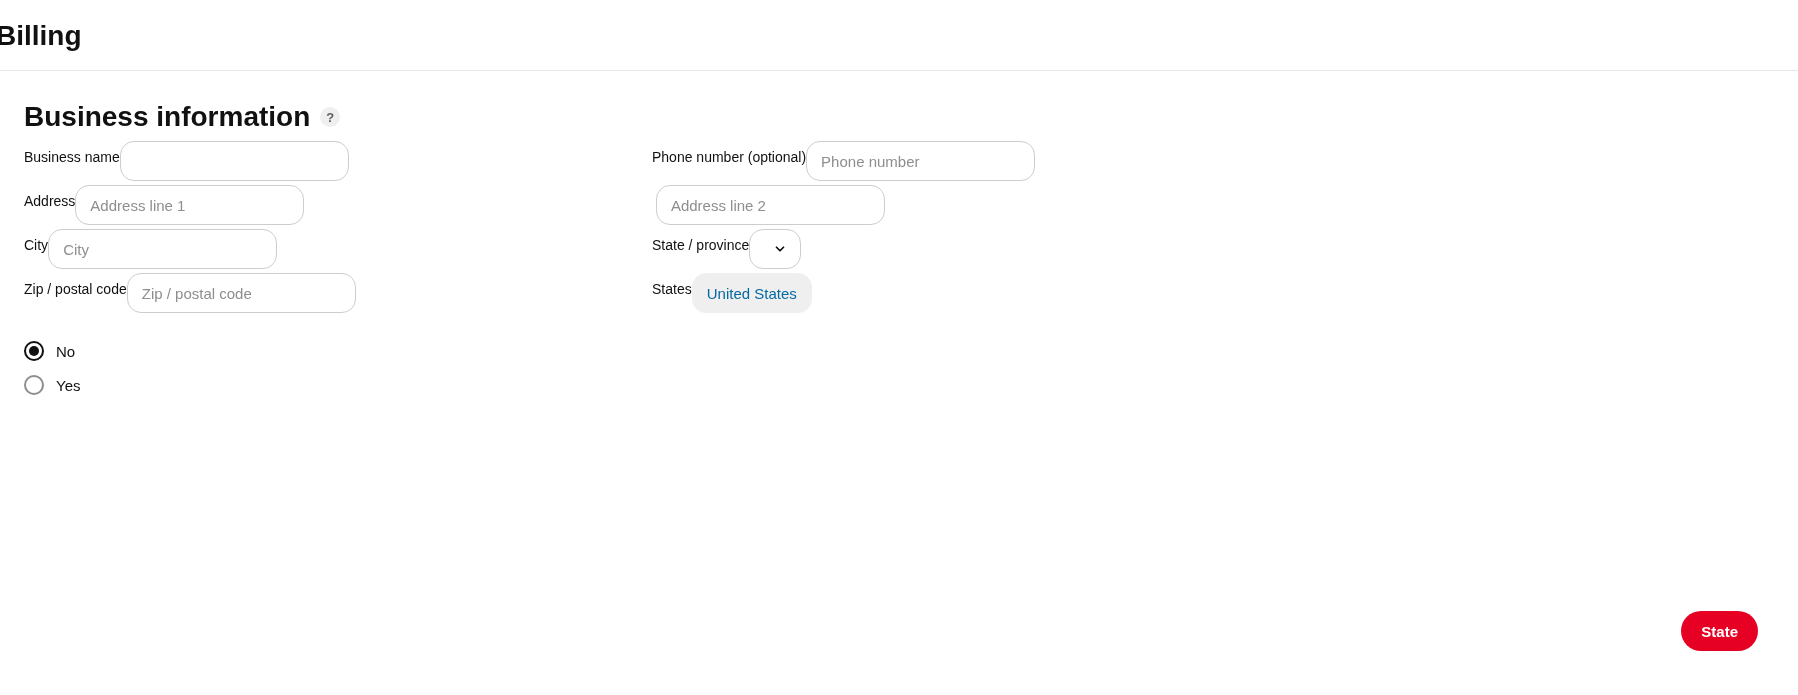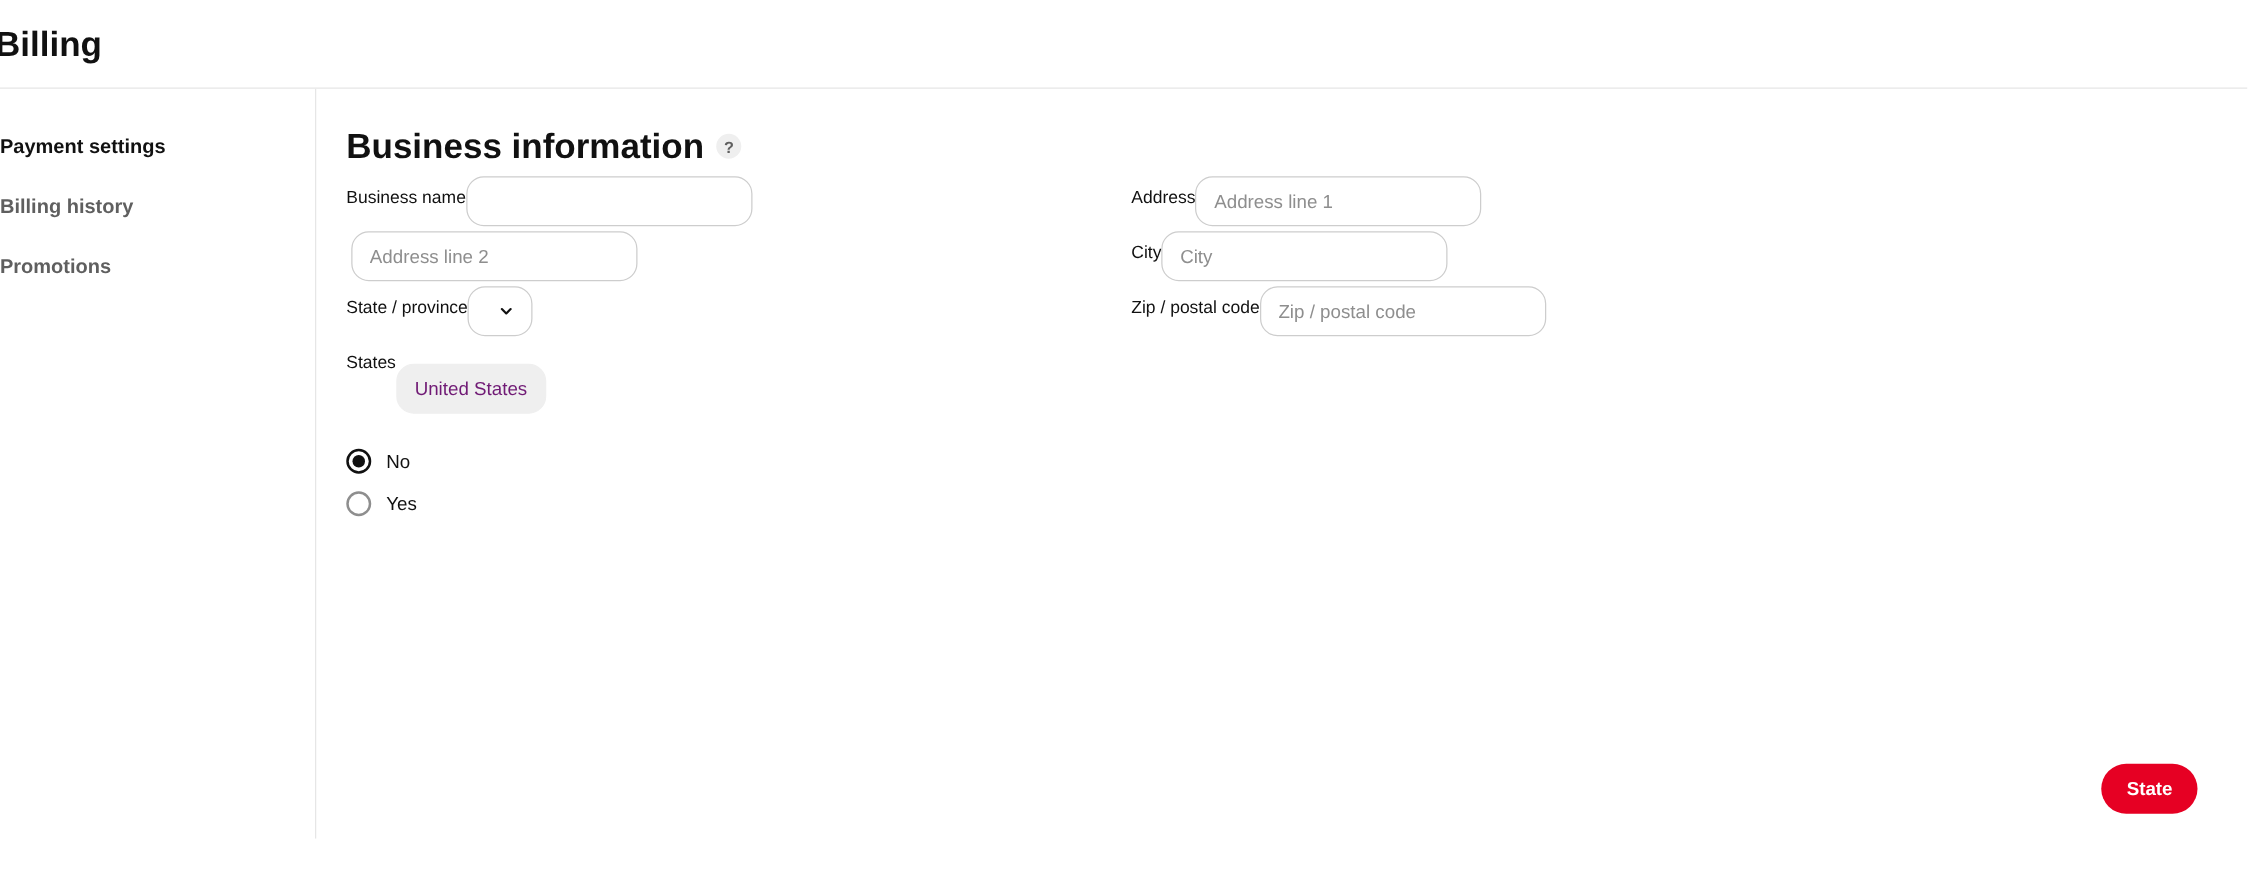--- a/index.html
+++ b/index.html
@@ -107,25 +107,24 @@
     position: absolute;
     right: 14px;
     top: 50%;
     transform: translateY(-50%);
     pointer-events: none;
   }
   .chevron svg { display: block; }
   .readonly {
     background: #efefef;
     border-color: #efefef;
-    color: #701a75;
+    color: #0369a1;
     display: flex;
     align-items: center;
     cursor: default;
-    margin-top: 18px;
   }
   .full-row { grid-column: 1 / span 2; }
   .agency-block { margin-top: 24px; }
   .agency-q { font-size: 15px; margin-bottom: 14px; }
   .radio-row {
     display: flex;
     align-items: center;
     margin-bottom: 14px;
     cursor: pointer;
   }
@@ -164,40 +163,39 @@
   
   .spacer-label { visibility: hidden; }
 </style>
 </head>
 <body>
 
 <div class="page-title">Billing</div>
 <div class="hr"></div>
 
 <div class="layout">
-  <div class="sidebar">
-    <div class="sidebar-item active">Payment settings</div>
-    <div class="sidebar-item">Billing history</div>
-    <div class="sidebar-item">Promotions</div>
-  </div>
 
   <div class="main">
 
     <div class="section-title-row">
       <div class="section-title">Business information</div>
       <div class="help-icon">?</div>
     </div>
 
     <div class="form-grid">
 
       <div class="field">
         <div class="label">Business name</div>
         <input class="input" placeholder="" style="">
       </div>
 
+      <div class="field">
+        <div class="label">Phone number (optional)</div>
+        <input class="input" placeholder="Phone number" style="">
+      </div>
 
       <div class="field">
         <div class="label">Address</div>
         <input class="input" placeholder="Address line 1" style="">
       </div>
 
       <div class="field">
         <div class="label spacer-label">.</div>
         <input class="input" placeholder="Address line 2" style="">
       </div>

